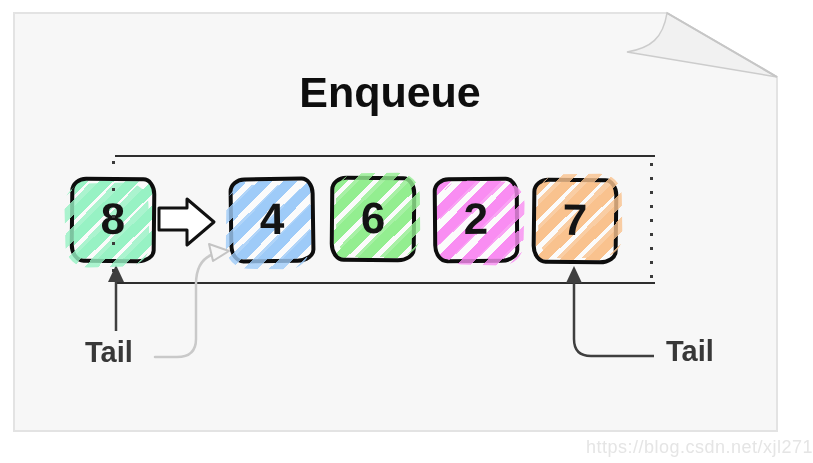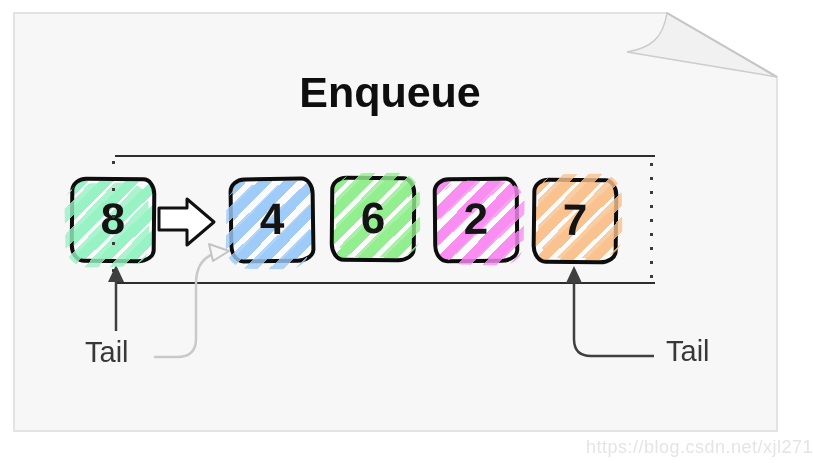--- a/index.html
+++ b/index.html
@@ -46,21 +46,21 @@
   .dots-left{
     left:112px;top:161px;height:116px;
     background:repeating-linear-gradient(#3a3a3a 0 3px, transparent 3px 27px);
   }
   .dots-right{
     left:650px;top:163px;height:117px;
     background:repeating-linear-gradient(#3a3a3a 0 3px, transparent 3px 14px);
   }
 
   .pointer-label{
-    position:absolute;font-size:29px;font-weight:400;color:#383838;z-index:4;
+    position:absolute;font-size:29px;font-weight:700;color:#383838;z-index:4;
   }
   .tail-label{left:85px;top:336px;}
   .head-label{left:666px;top:335px;}
 
   .watermark{
     position:absolute;left:586px;top:437px;font-size:18px;color:#e5e5e5;
     letter-spacing:.5px;z-index:4;
   }
 </style>
 </head>

